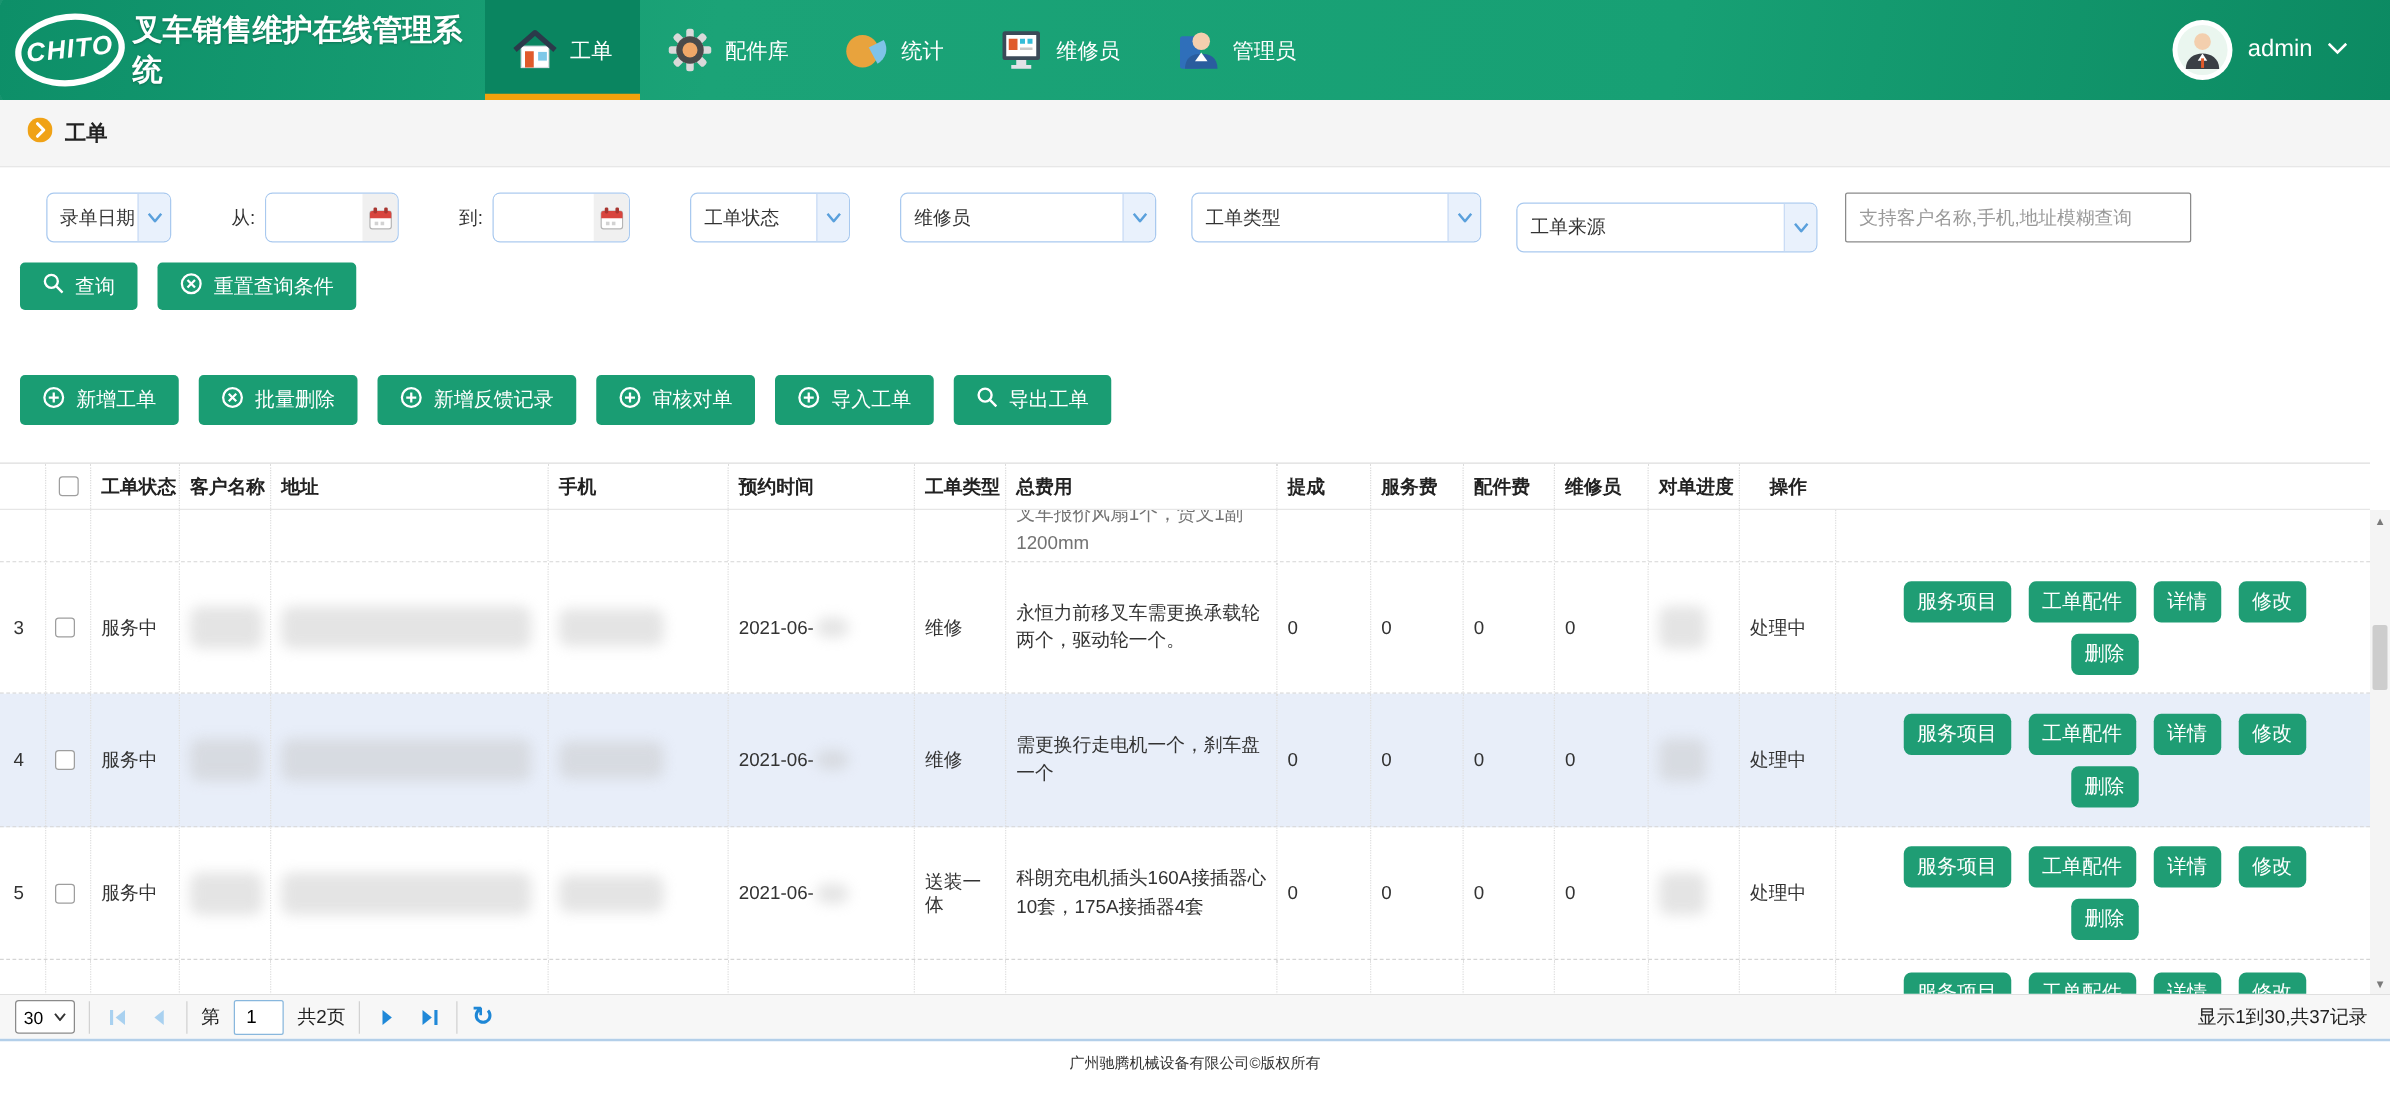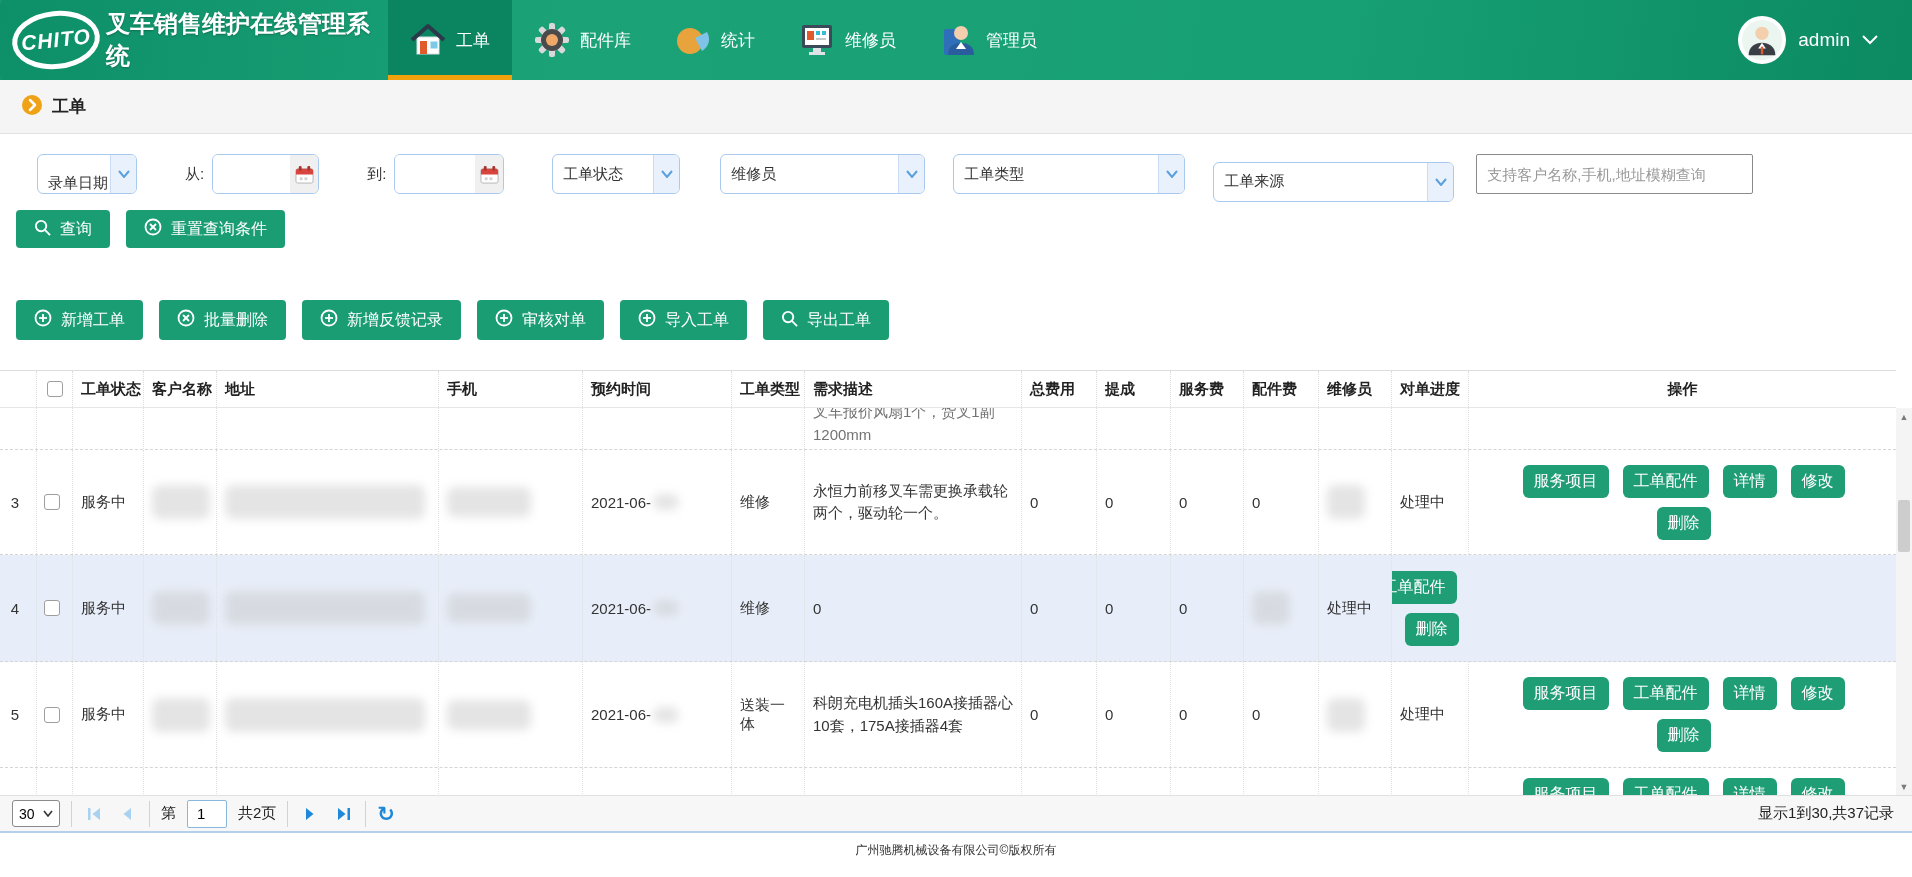--- a/index.html
+++ b/index.html
@@ -234,21 +234,21 @@
       <svg width="20" height="20" viewBox="0 0 20 20">
         <circle cx="10" cy="10" r="10" fill="#f0a216"></circle>
         <path d="M8 5 L13 10 L8 15" fill="none" stroke="#fff" stroke-width="2.5" stroke-linecap="round" stroke-linejoin="round"></path>
       </svg>
     </span>
     <span class="breadcrumb-label">工单</span>
   </div>
 
   <section class="filter-section">
     <div class="filter-row">
-      <div class="sel" style="width:100px; margin-left:21px;align-items:flex-end;">
+      <div class="sel" style="width:100px; margin-left:21px;">
         <span class="sel-text">录单日期</span>
         <span class="sel-arrow">
           <svg width="12" height="8" viewBox="0 0 12 8">
               <path d="M1 1 L6 7 L11 1" fill="none" stroke="#5aa0dc" stroke-width="2"></path>
             </svg>
         </span>
       </div>
       <span class="flabel" style="margin-left:48px;">从:</span>
       <div class="date-input" style="width:107px; margin-left:8px;">
         <input value="" style="">
@@ -402,21 +402,20 @@
       <div class="c-center"></div>
       <div class="c-center">
           <span class="checkbox"></span>
         </div>
       <div>工单状态</div>
       <div>客户名称</div>
       <div>地址</div>
       <div>手机</div>
       <div>预约时间</div>
       <div>工单类型</div>
-      <div>需求描述</div>
       <div>总费用</div>
       <div>提成</div>
       <div>服务费</div>
       <div>配件费</div>
       <div>维修员</div>
       <div>对单进度</div>
       <div>操作</div>
     </div>
 
     <div class="tbody">
@@ -500,20 +499,21 @@
             <span class="blur b-addr"></span>
           </div>
         <div>
             <span class="blur b-phone"></span>
           </div>
         <div>
             <span>2021-06-</span>
             <span class="blur b-date"></span>
           </div>
         <div>维修</div>
+        <div class="desc-cell">需更换行走电机一个，刹车盘一个</div>
         <div>0</div>
         <div>0</div>
         <div>0</div>
         <div>0</div>
         <div>
             <span class="blur b-rep"></span>
           </div>
         <div>处理中</div>
         <div class="actions-cell">
           <div class="actions-line">

